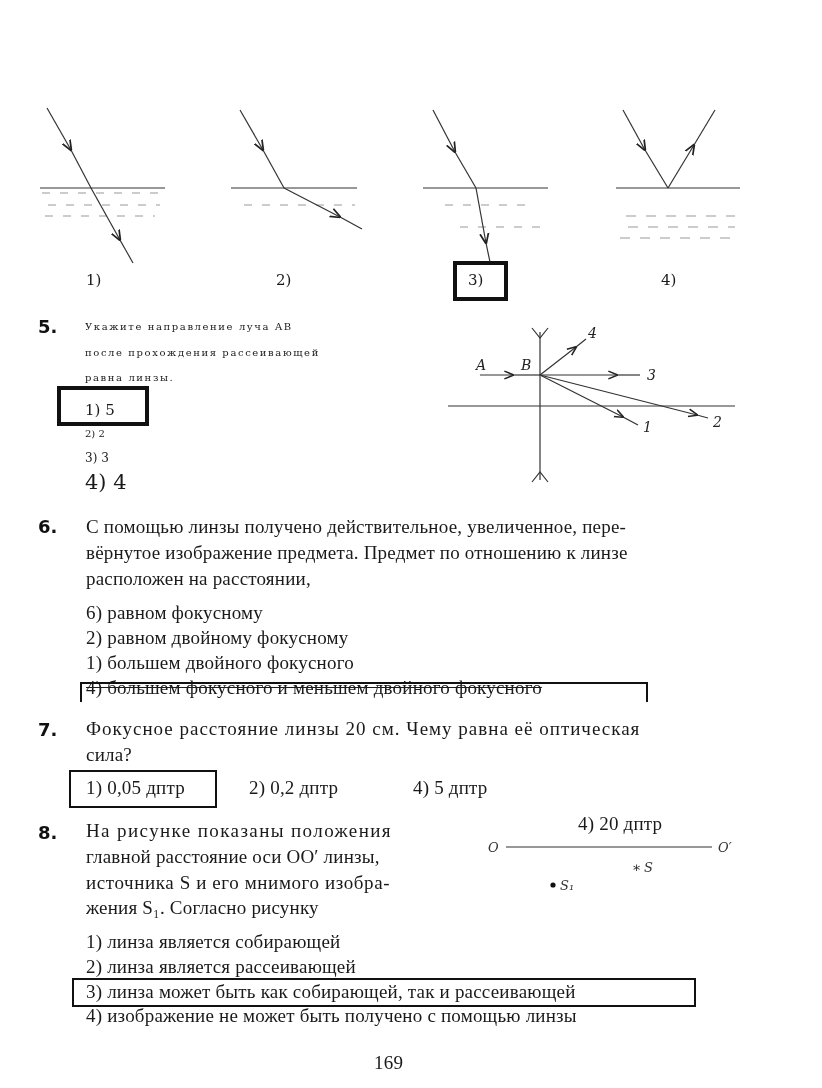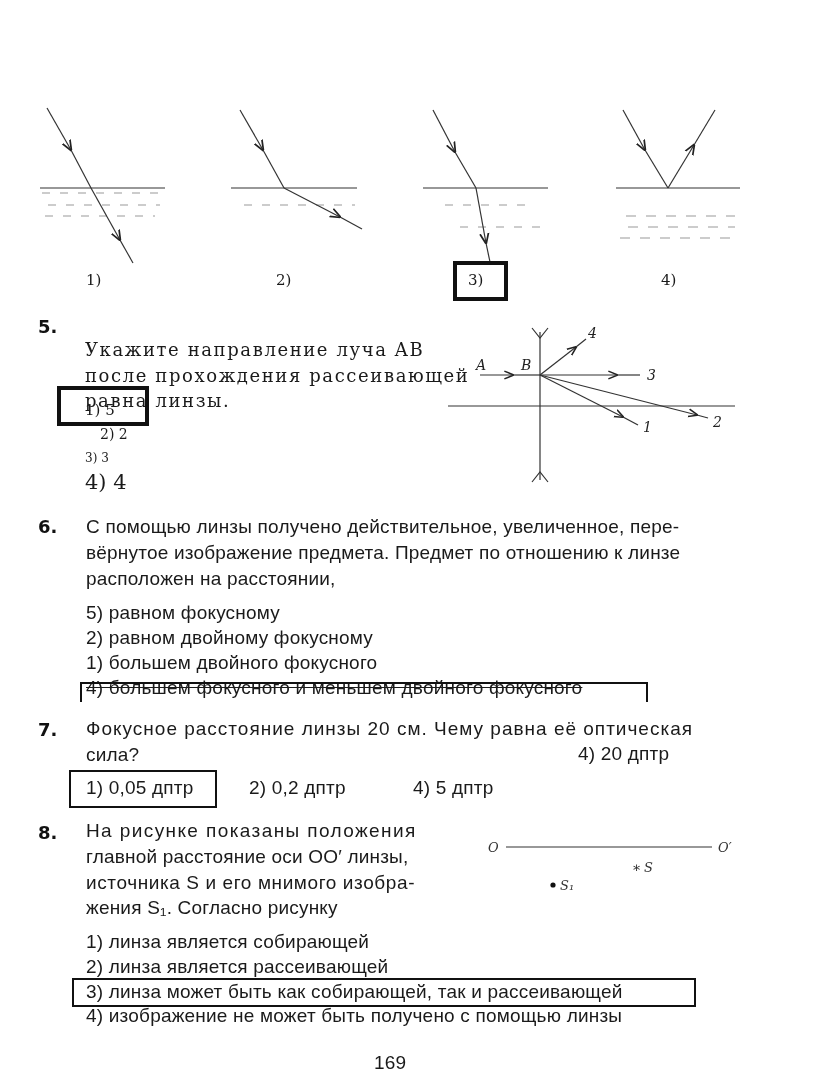--- a/index.html
+++ b/index.html
@@ -1,22 +1,22 @@
 <!DOCTYPE html>
 <html><head>
 <meta charset="utf-8">
 <style>
   html, body { margin:0; padding:0; background:#fff; }
   body { width:822px; height:1088px; position:relative; overflow:hidden; color:#1a1a1a;
          font-family:"DejaVu Serif", serif; }
   .abs { position:absolute; }
   .qnum { position:absolute; font-family:"DejaVu Sans", sans-serif; font-weight:bold; font-size:18px; color:#111; }
   .txt { position:absolute; font-size:17px; line-height:25px; white-space:nowrap; }
-  .cond { font-family:Liberation Sans, sans-serif; font-size:19px; letter-spacing:0.2px; }
-  .wide { font-family:"DejaVu Serif", serif; font-size:18px; letter-spacing:1.6px;margin-top:23px; }
+  .cond { font-family:Liberation Serif, serif; font-size:19px; letter-spacing:0.2px; }
+  .wide { font-family:"DejaVu Serif", serif; font-size:10px; letter-spacing:1.6px; }
   .box { position:absolute; border:2px solid #111; }
   .box.thick { border-width:4px; }
   svg text { font-family:"DejaVu Serif", serif; }
   .lbl { position:absolute; font-family:"DejaVu Serif", serif; font-size:15px; }
 </style>
 </head>
 <body>
 
 <svg class="abs" style="left:0;top:0" width="822" height="310">
   <defs>
@@ -79,21 +79,21 @@
 <div class="box thick" style="left:453px;top:261px;width:47px;height:32px"></div>
 <span class="lbl" style="left:468px;top:271px">3)</span>
 <span class="lbl" style="left:661px;top:271px">4)</span>
 
 <div class="qnum" style="left:38px;top:316px">5.</div>
 <div class="txt wide" style="left:85px;top:314px">Укажите направление луча AB</div>
 <div class="txt wide" style="left:85px;top:340px">после прохождения рассеивающей</div>
 <div class="txt wide" style="left:85px;top:365px">равна линзы.</div>
 <div class="box thick" style="left:57px;top:386px;width:84px;height:32px"></div>
 <div class="txt" style="left:85px;top:398px;font-size:15px;line-height:24px">1) 5</div>
-<div class="txt" style="left:100px;top:422px;font-size:14px;line-height:24px">2) 2</div>
+<div class="txt" style="left:85px;top:422px;font-size:10px;line-height:24px">2) 2</div>
 <div class="txt" style="left:85px;top:446px;font-size:12px;line-height:24px">3) 3</div>
 <div class="txt" style="left:85px;top:470px;font-size:21px;line-height:24px">4) 4</div>
 
 <svg class="abs" style="left:440px;top:320px" width="320" height="180">
   <defs>
     <marker id="arr2" viewBox="0 0 10 10" refX="9" refY="5" markerWidth="8" markerHeight="8" orient="auto">
       <path d="M0,1 L10,5 L0,9" fill="none" stroke="#222" stroke-width="1.6"></path>
     </marker>
   </defs>
   <g stroke="#333" stroke-width="1.2" fill="none">
@@ -119,34 +119,34 @@
     <text x="207" y="60">3</text>
     <text x="203" y="112">1</text>
     <text x="273" y="107">2</text>
   </g>
 </svg>
 
 <div class="qnum" style="left:38px;top:516px">6.</div>
 <div class="txt cond" style="left:86px;top:514px">С помощью линзы получено действительное, увеличенное, пере-</div>
 <div class="txt cond" style="left:86px;top:540px">вёрнутое изображение предмета. Предмет по отношению к линзе</div>
 <div class="txt cond" style="left:86px;top:566px">расположен на расстоянии,</div>
-<div class="txt cond" style="left:86px;top:600px">5) равном фокусному</div>
+<div class="txt cond" style="left:86px;top:600px">6) равном фокусному</div>
 <div class="txt cond" style="left:86px;top:625px">2) равном двойному фокусному</div>
 <div class="txt cond" style="left:86px;top:650px">1) большем двойного фокусного</div>
 <div class="txt cond" style="left:86px;top:675px;text-decoration:line-through">4) большем фокусного и меньшем двойного фокусного</div>
 <div class="box" style="left:80px;top:682px;width:564px;height:18px;border-bottom:none"></div>
 
 <div class="qnum" style="left:38px;top:719px">7.</div>
 <div class="txt cond" style="left:86px;top:716px;letter-spacing:1px">Фокусное расстояние линзы 20 см. Чему равна её оптическая</div>
 <div class="txt cond" style="left:86px;top:742px">сила?</div>
 <div class="box" style="left:69px;top:770px;width:144px;height:34px"></div>
 <div class="txt cond" style="left:86px;top:775px">1) 0,05 дптр</div>
 <div class="txt cond" style="left:249px;top:775px">2) 0,2 дптр</div>
 <div class="txt cond" style="left:413px;top:775px">4) 5 дптр</div>
-<div class="txt cond" style="left:578px;top:741px">4) 20 дптр</div>
+<div class="txt cond" style="left:578px;top:811px">4) 20 дптр</div>
 
 <div class="qnum" style="left:38px;top:822px">8.</div>
 <div class="txt cond" style="left:86px;top:818px;letter-spacing:1.4px">На рисунке показаны положения</div>
 <div class="txt cond" style="left:86px;top:844px">главной расстояние оси OO′ линзы,</div>
 <div class="txt cond" style="left:86px;top:870px;letter-spacing:0.6px">источника S и его мнимого изобра-</div>
 <div class="txt cond" style="left:86px;top:895px">жения S₁. Согласно рисунку</div>
 
 <svg class="abs" style="left:470px;top:830px" width="290" height="80">
   <line x1="36" y1="17" x2="242" y2="17" stroke="#333" stroke-width="1.2"></line>
   <text x="18" y="22" font-size="13" font-style="italic" fill="#333">O</text>

